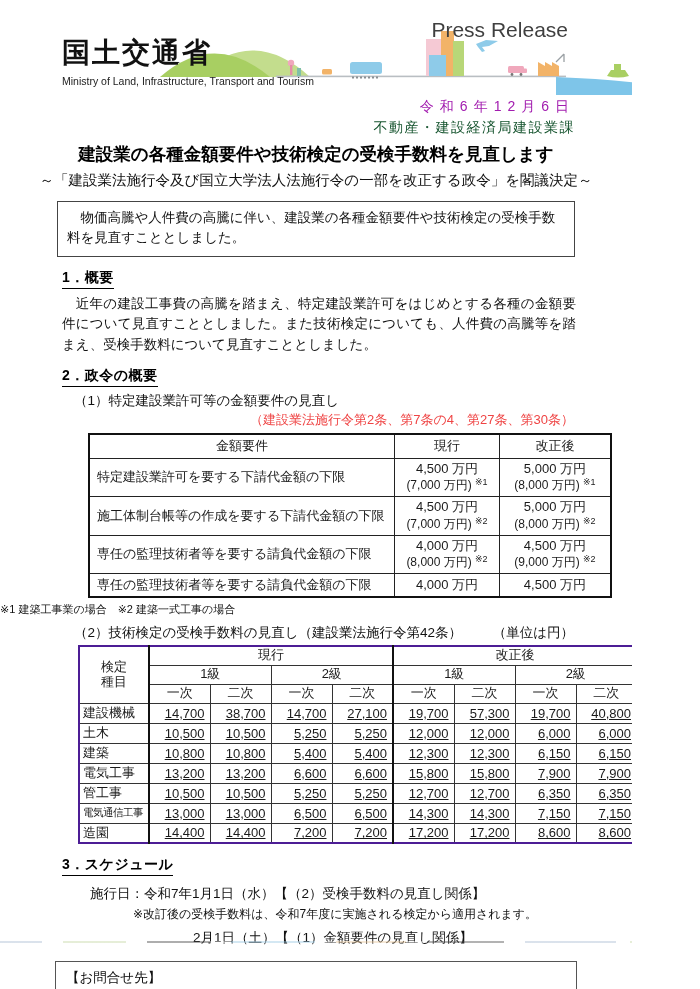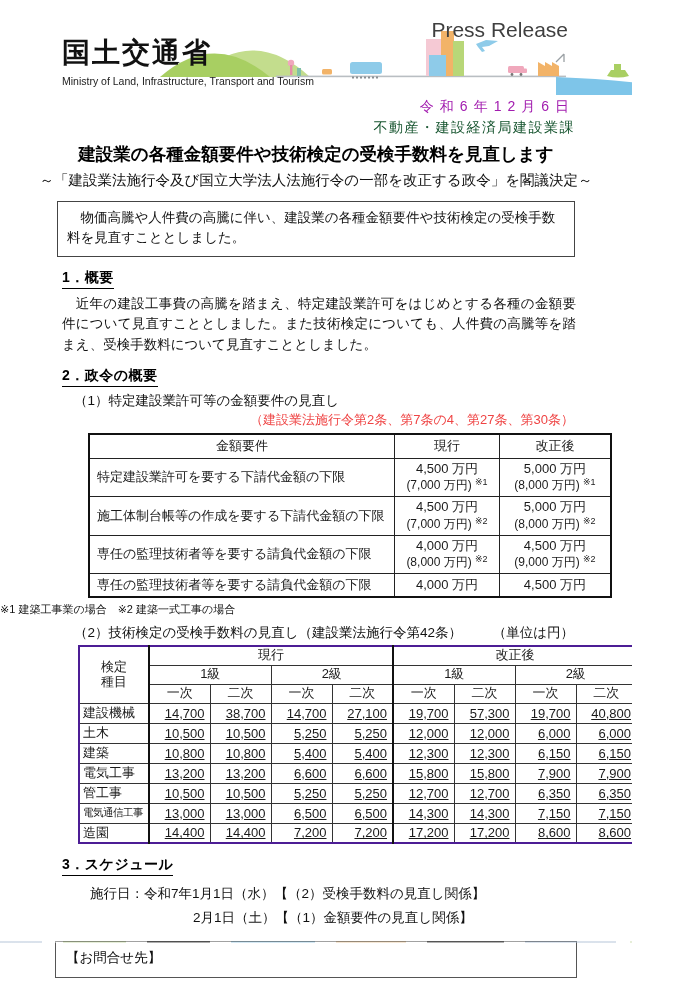--- a/index.html
+++ b/index.html
@@ -327,20 +327,21 @@
           <td class="num thick-l">17,200</td>
           <td class="num">17,200</td>
           <td class="num">8,600</td>
           <td class="num">8,600</td>
         </tr>
       </tbody>
   </table>
 
   <div class="section-h-wrap"><span class="section-h">3．スケジュール</span></div>
   <div class="sched1">施行日：令和7年1月1日（水）【（2）受検手数料の見直し関係】</div>
+  <div class="sched2">※改訂後の受検手数料は、令和7年度に実施される検定から適用されます。</div>
   <div class="sched3">2月1日（土）【（1）金額要件の見直し関係】</div>
 
   <div class="contact-box">
     <div>【お問合せ先】</div>
 
   </div>
 
   <div class="bottom-strip"></div>
 </div>
 

